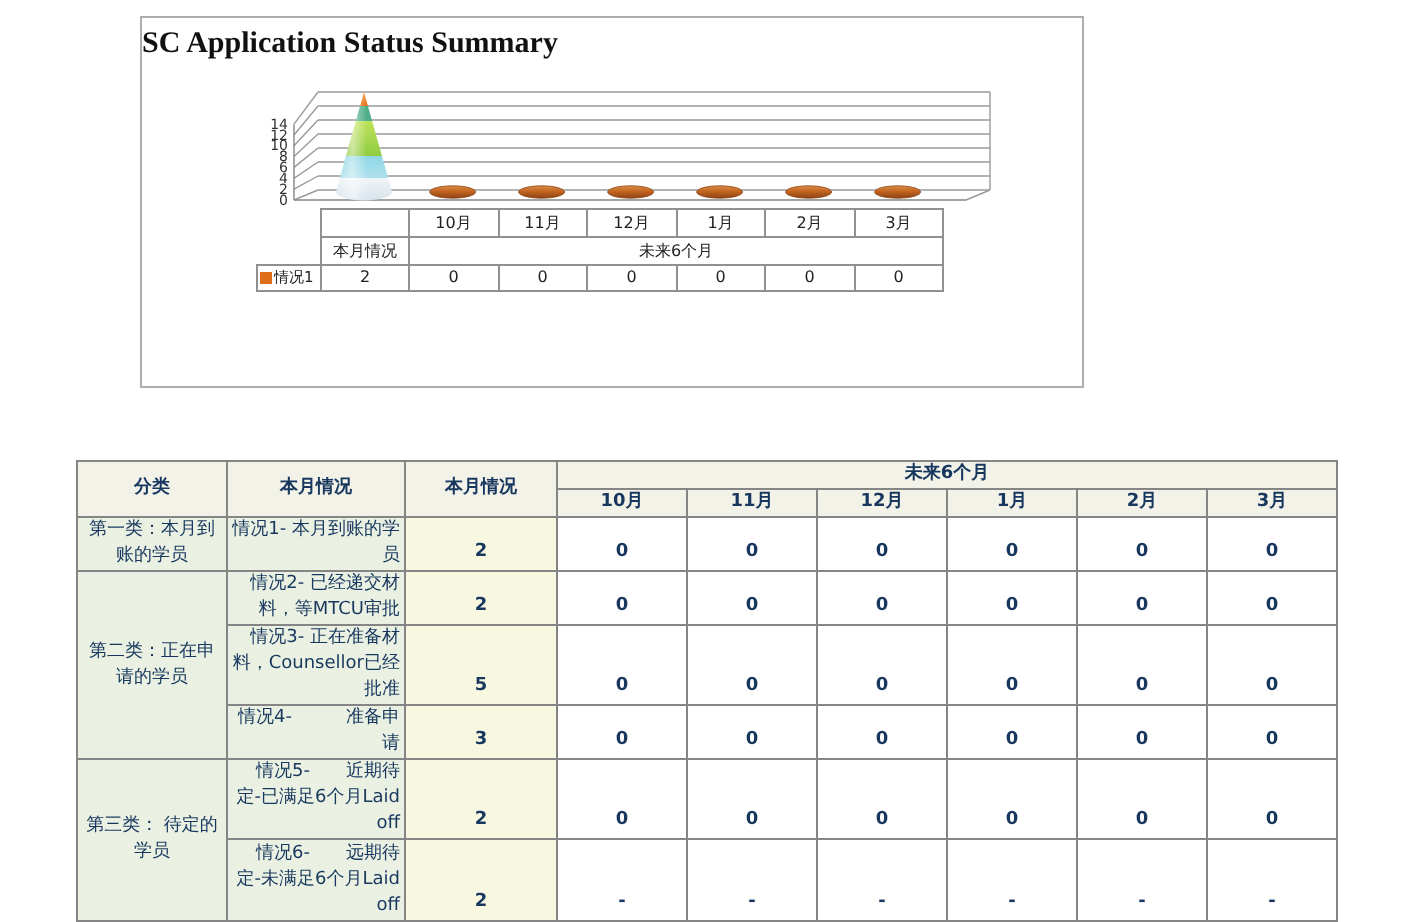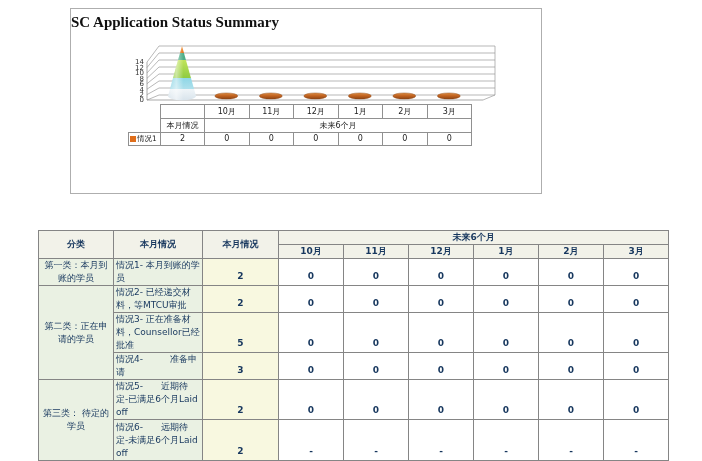--- a/index.html
+++ b/index.html
@@ -29,21 +29,21 @@
   .sw4{background:#7fc9dc;}
   .sw5{background:#f7f7f7;border:1px solid #b5b5b5;width:5px;height:5px;}
 
   
   .stable{position:absolute;left:38px;top:230px;width:630px;
           border-collapse:collapse;table-layout:fixed;
           font-size:9px;line-height:13px;color:#17375e;}
   .stable td{border:1px solid #858585;padding:0 2px;overflow:hidden;}
   .stable td.hdr{background:#f2f2e9;font-weight:bold;text-align:center;vertical-align:middle;}
   .stable td.cat{background:#eaf1e3;text-align:center;vertical-align:middle;}
-  .stable td.det{background:#eaf1e3;text-align:left;vertical-align:middle;}
+  .stable td.det{background:#eaf1e3;text-align:right;vertical-align:middle;}
   .stable td.cur{background:#f8f8e0;font-weight:bold;text-align:center;
                  vertical-align:bottom;padding-bottom:2px;}
   .stable td.val{background:#fff;font-weight:bold;text-align:center;
                  vertical-align:bottom;padding-bottom:2px;}
 
   svg text{font-family:"DejaVu Sans",sans-serif;}
 </style>
 </head>
 <body>
 

